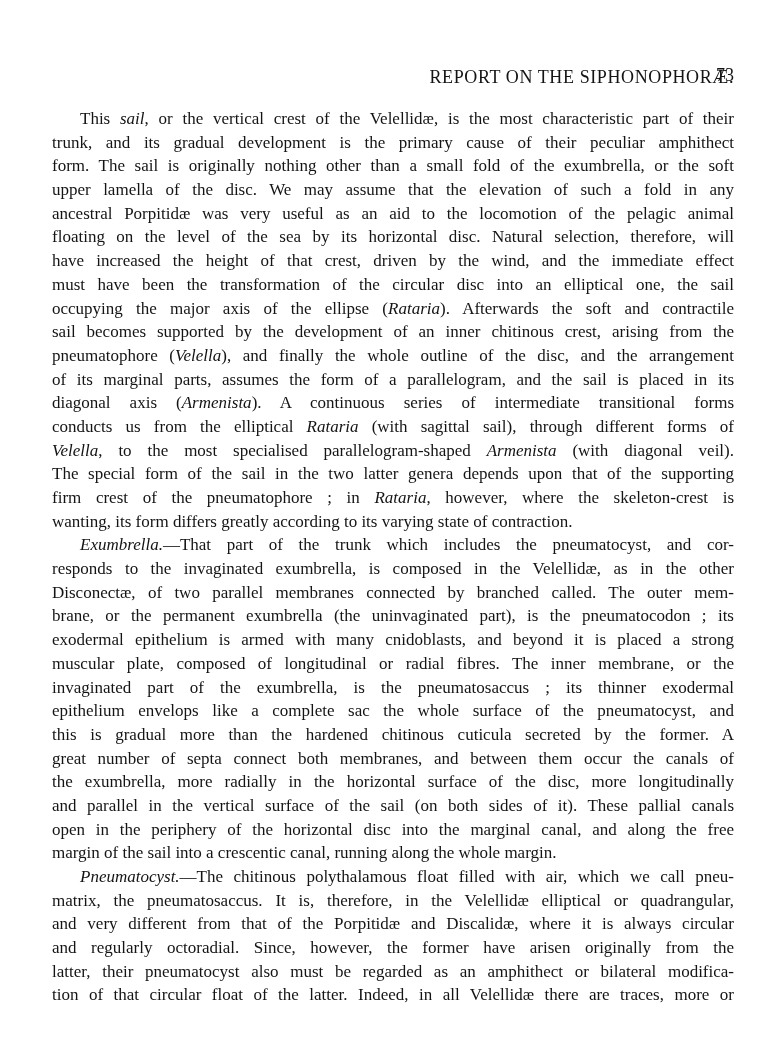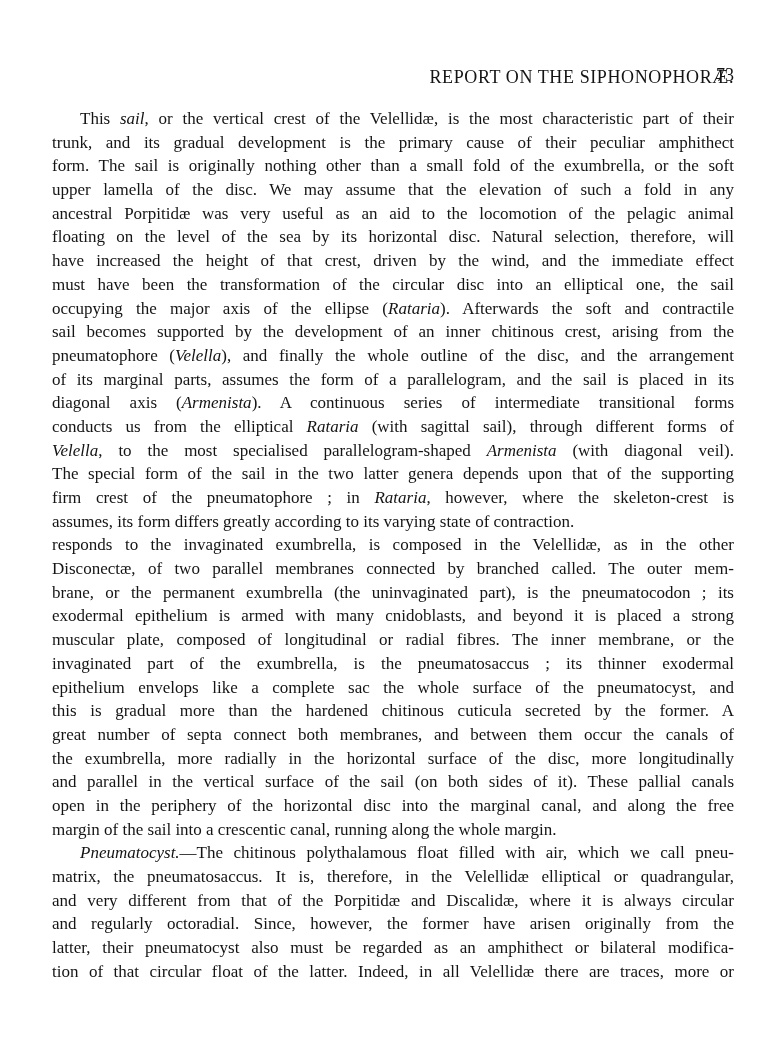--- a/index.html
+++ b/index.html
@@ -51,23 +51,24 @@
         <span class="line">must have been the transformation of the circular disc into an elliptical one, the sail</span>
         <span class="line">occupying the major axis of the ellipse (<i>Rataria</i>).   Afterwards the soft and contractile</span>
         <span class="line">sail becomes supported by the development of an inner chitinous crest, arising from the</span>
         <span class="line">pneumatophore (<i>Velella</i>), and finally the whole outline of the disc, and the arrangement</span>
         <span class="line">of its marginal parts, assumes the form of a parallelogram, and the sail is placed in its</span>
         <span class="line">diagonal axis (<i>Armenista</i>).   A continuous series of intermediate transitional forms</span>
         <span class="line">conducts us from the elliptical <i>Rataria</i> (with sagittal sail), through different forms of</span>
         <span class="line"><i>Velella</i>, to the most specialised parallelogram-shaped <i>Armenista</i> (with diagonal veil).</span>
         <span class="line">The special form of the sail in the two latter genera depends upon that of the supporting</span>
         <span class="line">firm crest of the pneumatophore ; in <i>Rataria</i>, however, where the skeleton-crest is</span>
-        <span class="line last">assumes, its form differs greatly according to its varying state of contraction.</span>
+        <span class="line last">wanting, its form differs greatly according to its varying state of contraction.</span>
       </div>
       <div>
+        <span class="line indent"><i>Exumbrella.</i>—That part of the trunk which includes the pneumatocyst, and cor-</span>
         <span class="line">responds to the invaginated exumbrella, is composed in the Velellidæ, as in the other</span>
         <span class="line">Disconectæ, of two parallel membranes connected by branched called.   The outer mem-</span>
         <span class="line">brane, or the permanent exumbrella (the uninvaginated part), is the pneumatocodon ; its</span>
         <span class="line">exodermal epithelium is armed with many cnidoblasts, and beyond it is placed a strong</span>
         <span class="line">muscular plate, composed of longitudinal or radial fibres.   The inner membrane, or the</span>
         <span class="line">invaginated part of the exumbrella, is the pneumatosaccus ; its thinner exodermal</span>
         <span class="line">epithelium envelops like a complete sac the whole surface of the pneumatocyst, and</span>
         <span class="line">this is gradual more than the hardened chitinous cuticula secreted by the former.   A</span>
         <span class="line">great number of septa connect both membranes, and between them occur the canals of</span>
         <span class="line">the exumbrella, more radially in the horizontal surface of the disc, more longitudinally</span>

